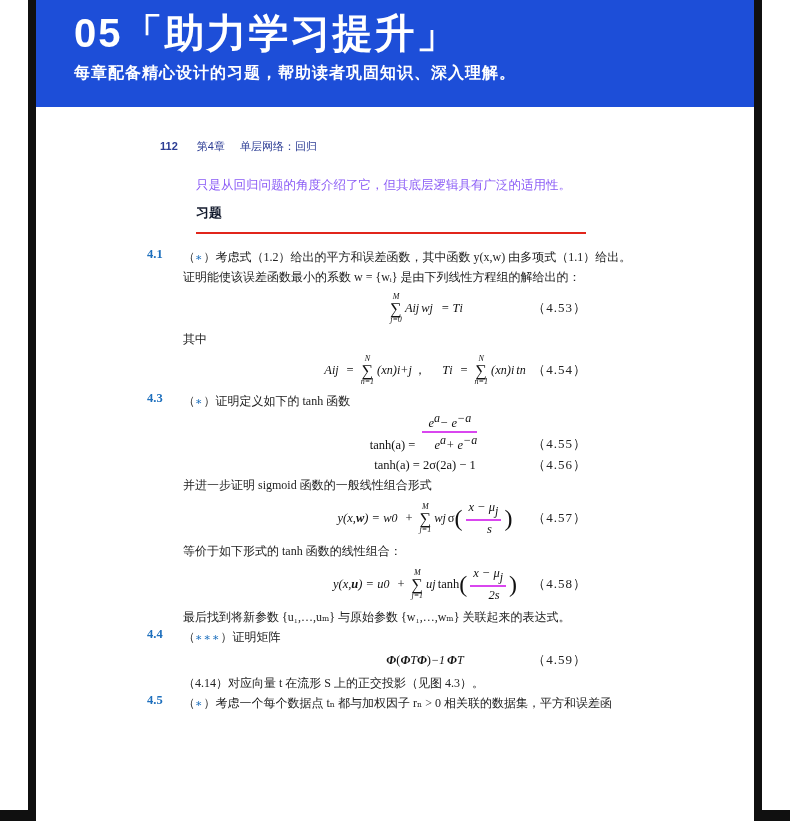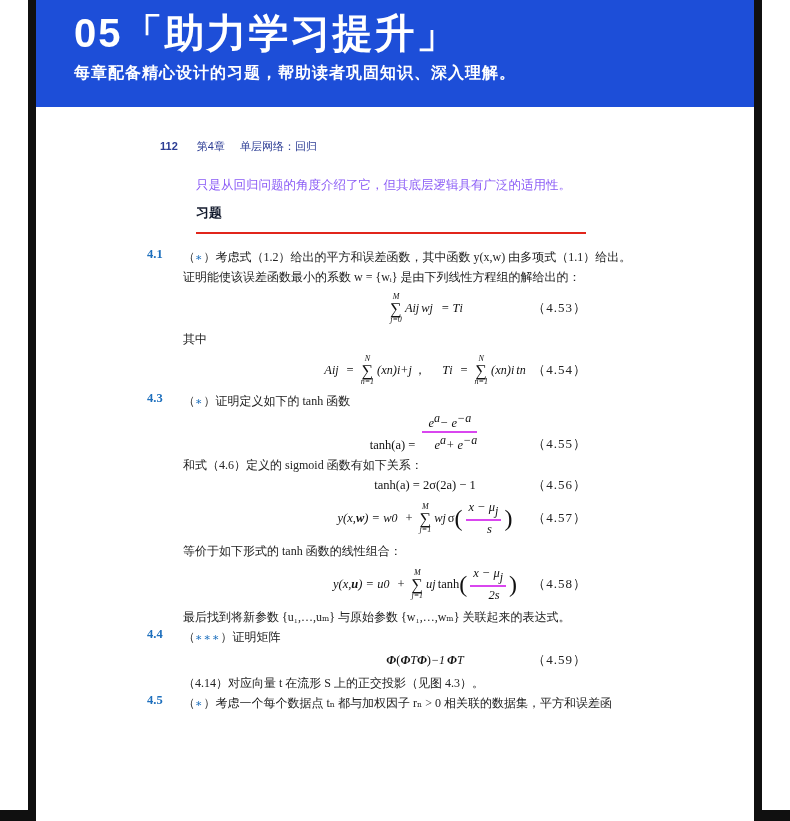--- a/index.html
+++ b/index.html
@@ -154,27 +154,27 @@
 
       <div class="eq-row eq-f">
         <span class="mu mr4">tanh(a) =</span>
         <span class="frac">
           <span class="ftop"><span class="mv">e</span><sup class="ms">a</sup><span class="mv">− e</span><sup class="ms">−a</sup></span>
           <span class="fbot"><span class="mv">e</span><sup class="ms">a</sup><span class="mv">+ e</span><sup class="ms">−a</sup></span>
         </span>
         <span class="eq-label">（4.55）</span>
       </div>
 
-      <div class="ex-line">和式（4.6）定义的 sigmoid 函数有如下关系：</div>
 
       <div class="eq-row eq-one">
         <span class="mu">tanh(a) = 2σ(2a) − 1</span>
         <span class="eq-label">（4.56）</span>
       </div>
 
+      <div class="ex-line">并进一步证明 sigmoid 函数的一般线性组合形式</div>
 
       <div class="eq-row eq-big">
         <span class="mv">y(x,</span>
           <span class="mb">w</span>
           <span class="mv">) = w</span>
           <sub class="ms">0</sub>
         <span class="mu sp mr4">+</span>
         <span class="sum">
           <span class="lim">M</span>
           <span class="sigma">∑</span>

